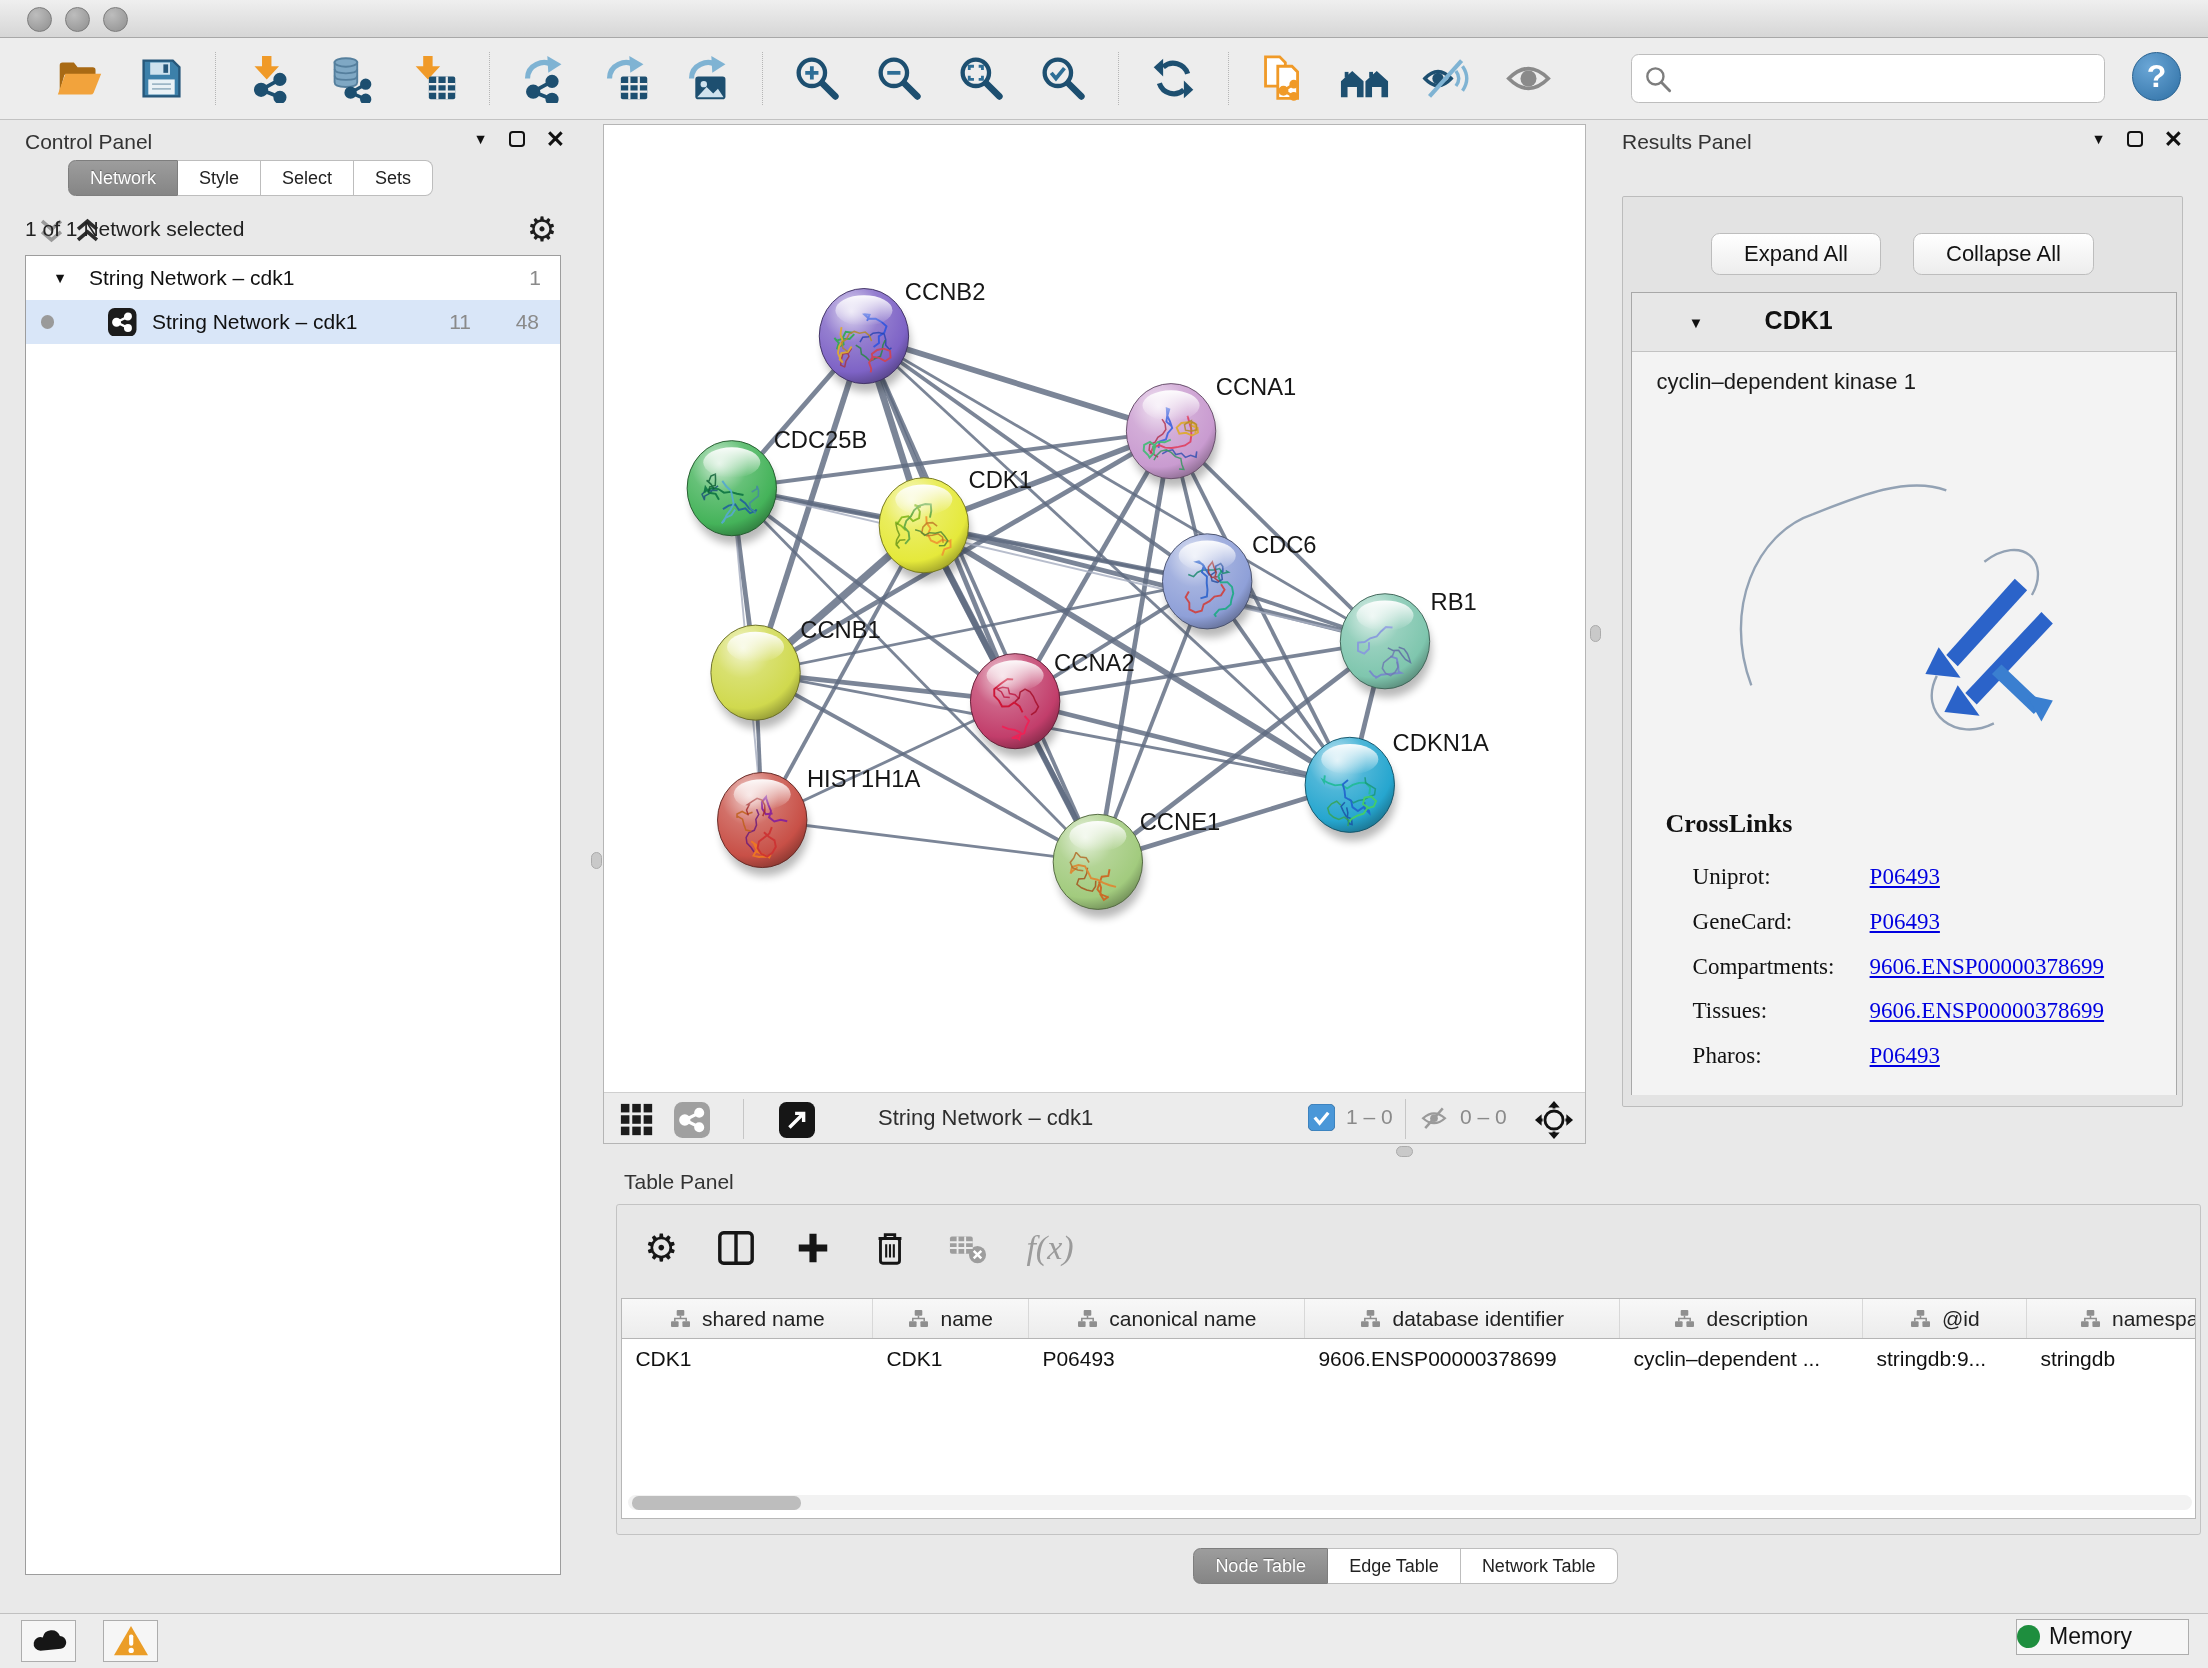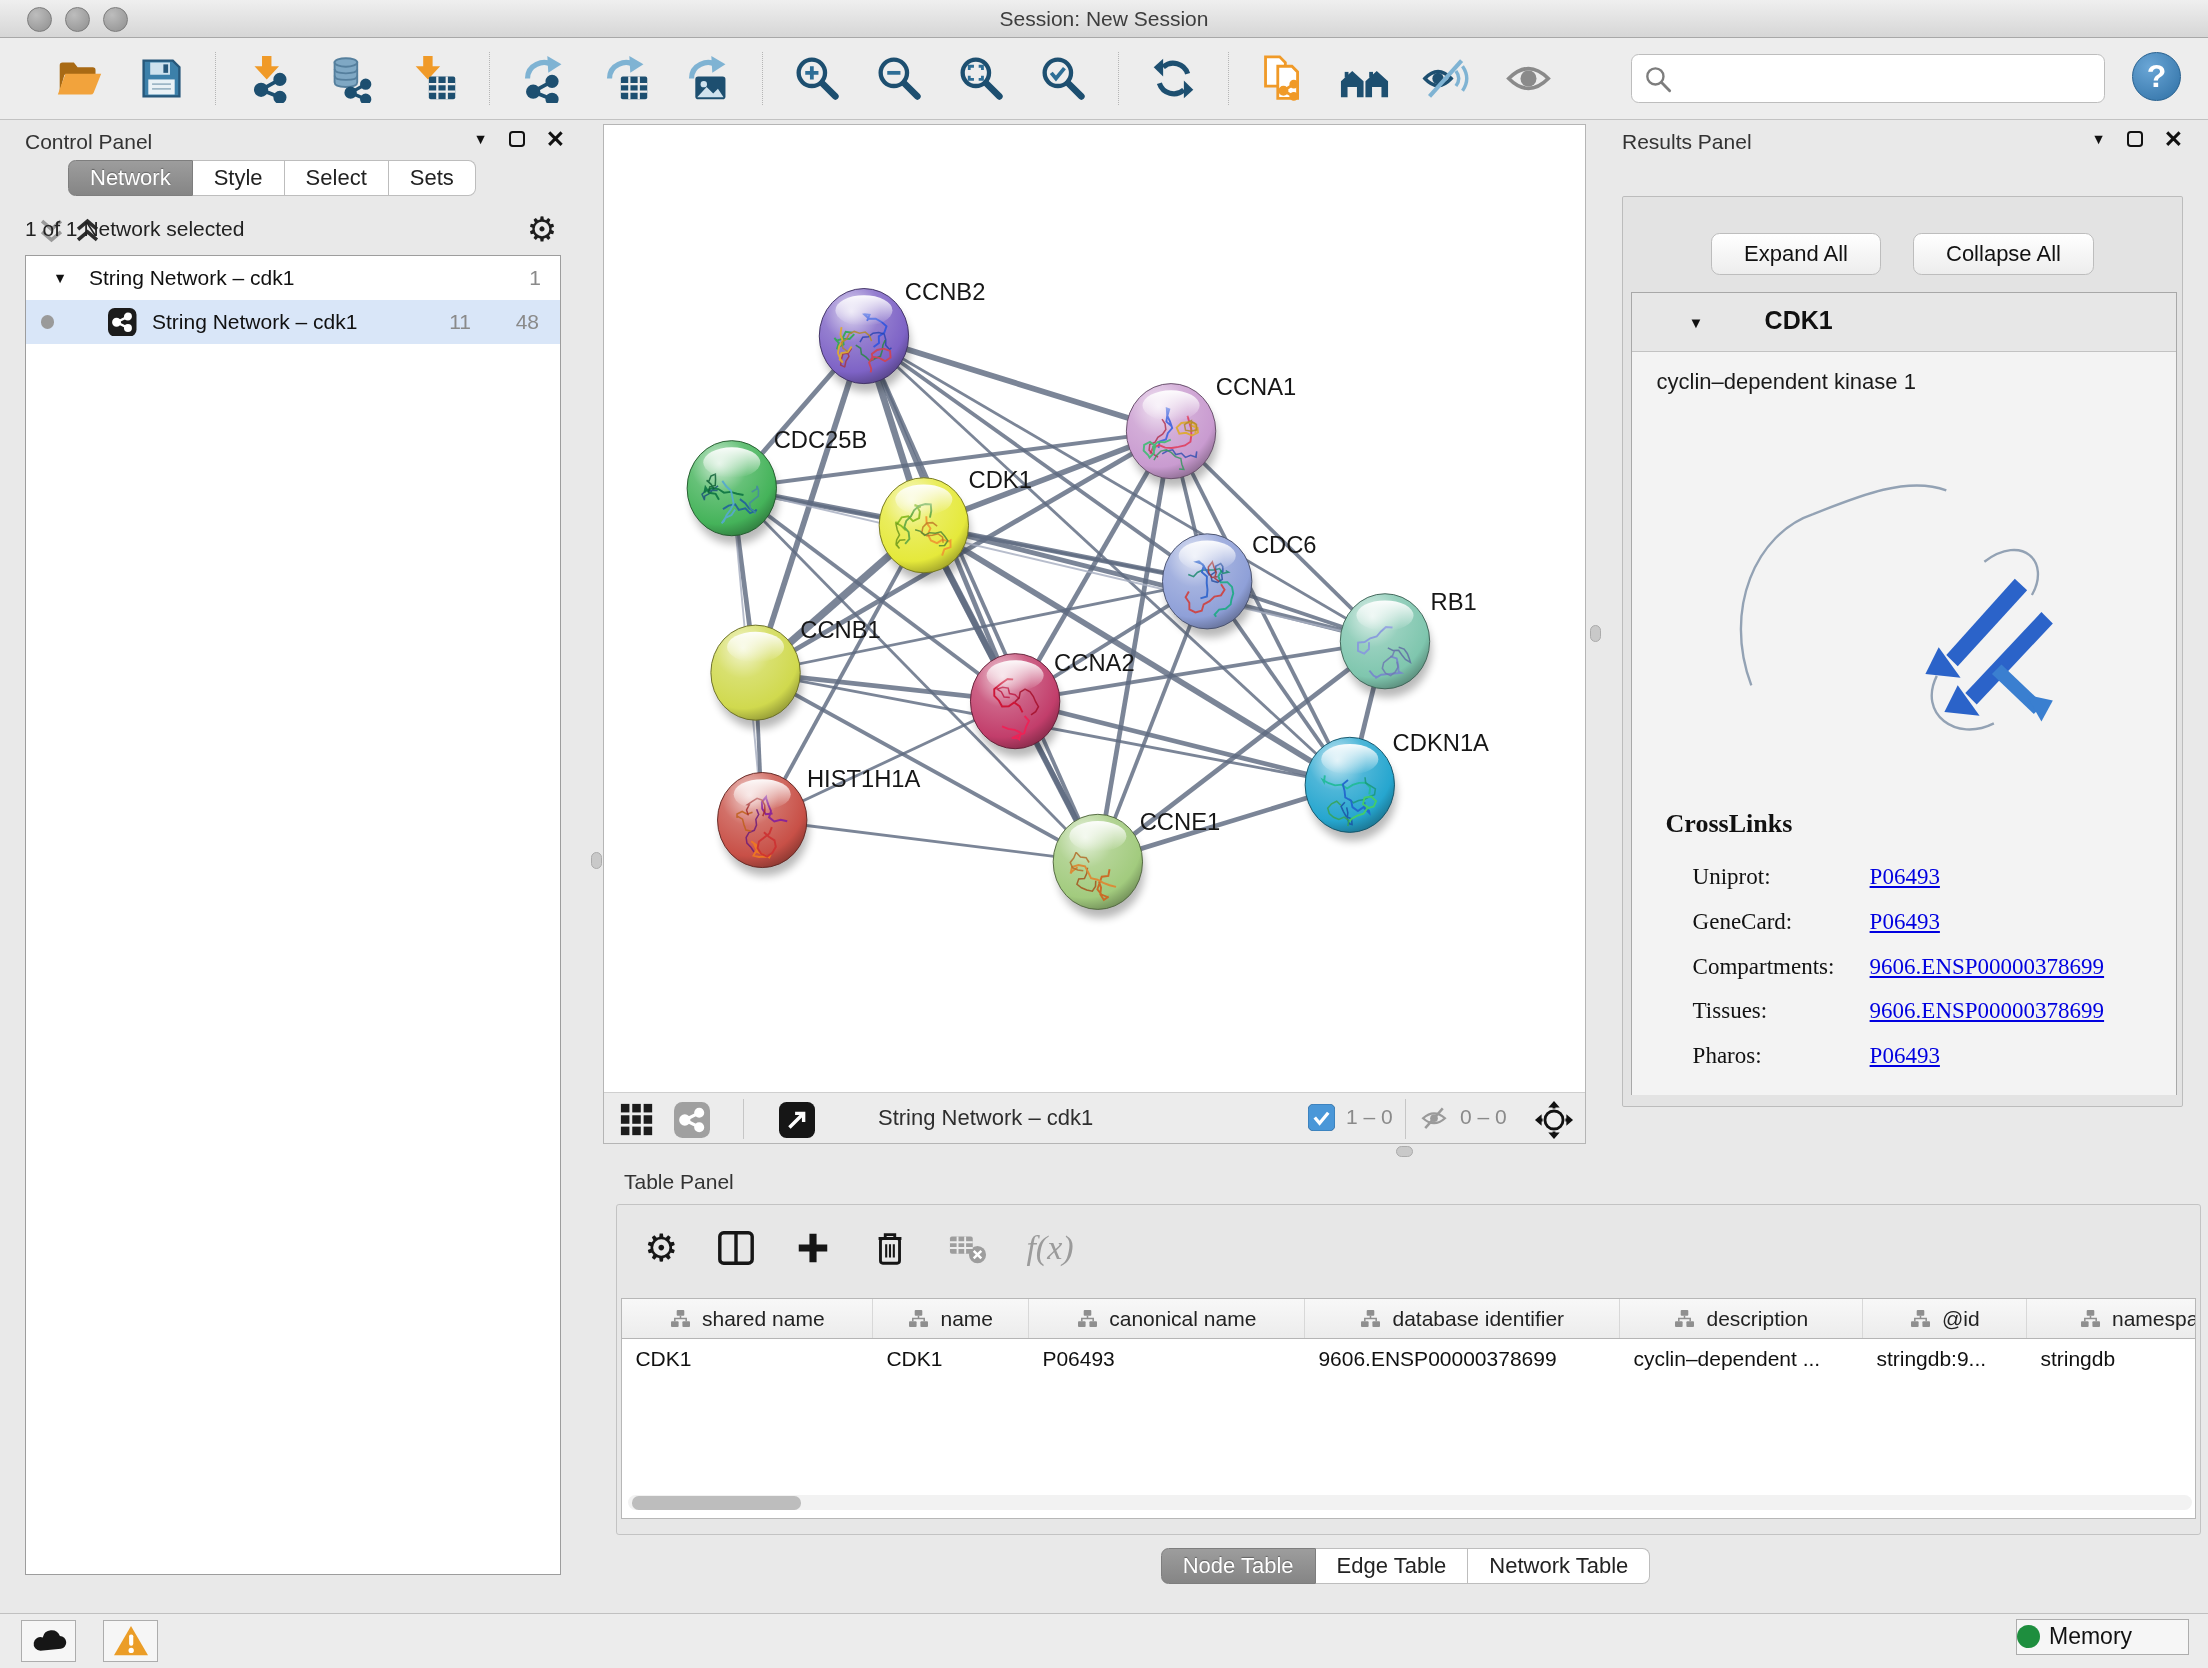--- a/index.html
+++ b/index.html
@@ -26,21 +26,21 @@
     background:radial-gradient(circle at 35% 30%,#6aa6d6,#2e6fa4);color:#fff;font-size:32px;font-weight:bold;
     display:flex;align-items:center;justify-content:center;border:1px solid #26608f;}
   
   .panel-title{font-size:21px;color:#333;}
   .pt-controls{position:absolute;display:flex;align-items:center;gap:21px;}
   .pt-tri{font-size:14.3px;color:#111;}
   .pt-float{width:16px;height:16px;border:2.4px solid #111;border-radius:3.8px;}
   .pt-x{font-size:23px;font-weight:bold;color:#111;line-height:16px;}
   .seg-tabs{display:flex;}
   .seg-tab{height:36px;display:flex;align-items:center;justify-content:center;background:#fff;
-    border:1px solid #bdbdbd;border-left:none;font-size:22px;color:#222;padding:0 21px;}
+    border:1px solid #bdbdbd;border-left:none;font-size:18px;color:#222;padding:0 21px;}
   .seg-tab:first-child{border-left:1px solid #bdbdbd;border-radius:7.6px 0 0 7.6px;}
   .seg-tab:last-child{border-radius:0 7.6px 7.6px 0;}
   .seg-tab.sel{background:linear-gradient(#9d9d9d,#858585);color:#fff;border-color:#7e7e7e;
     text-shadow:0 -1px 1px rgba(0,0,0,.35);}
   
   #control-panel{position:absolute;left:0;top:120px;width:590px;height:1493px;}
   #cp-title{position:absolute;left:25px;top:9.5px;}
   #cp-controls{right:25px;top:11.4px;}
   #cp-tabs{position:absolute;left:68px;top:40px;}
   #net-mgr-header{position:absolute;left:25px;top:89px;width:536px;height:42px;}
@@ -130,21 +130,20 @@
 </style>
 </head>
 <body>
 
 <div id="app">
 
   <div id="titlebar">
     <div class="traffic" style="left:27px"></div>
     <div class="traffic" style="left:65px"></div>
     <div class="traffic" style="left:103px"></div>
-    <div id="win-title">Session: New Session</div>
   </div>
 
   <div id="toolbar">
     <div id="toolbar-buttons" style="display:flex;align-items:center">
         <div class="tbtn">
           <svg viewBox="0 0 52 52">
             <path d="M5 40 V12 q0-3 3-3 h12 l4 5 h16 q3 0 3 3 v5 H10z" fill="#a96a14"></path>
             <path d="M3 43 L11 21 h38 L41 41 q-1 2-3 2z" fill="#f2a33c"></path>
           </svg>
         </div>

